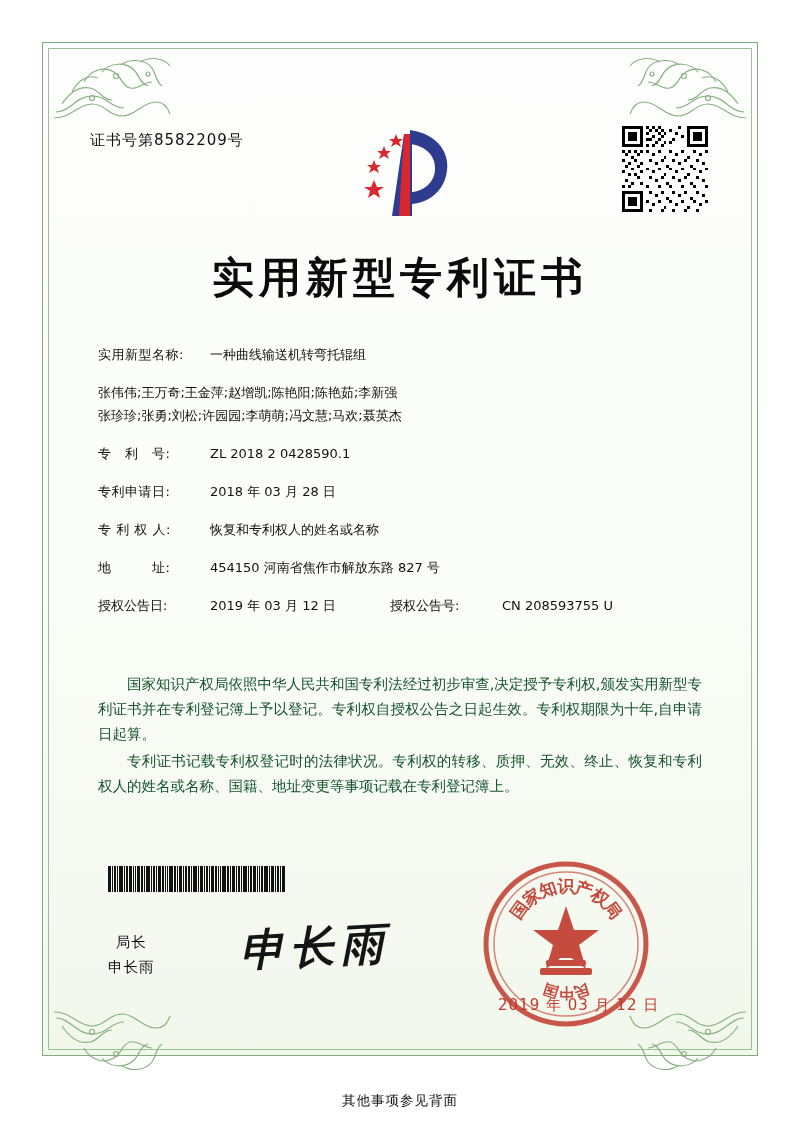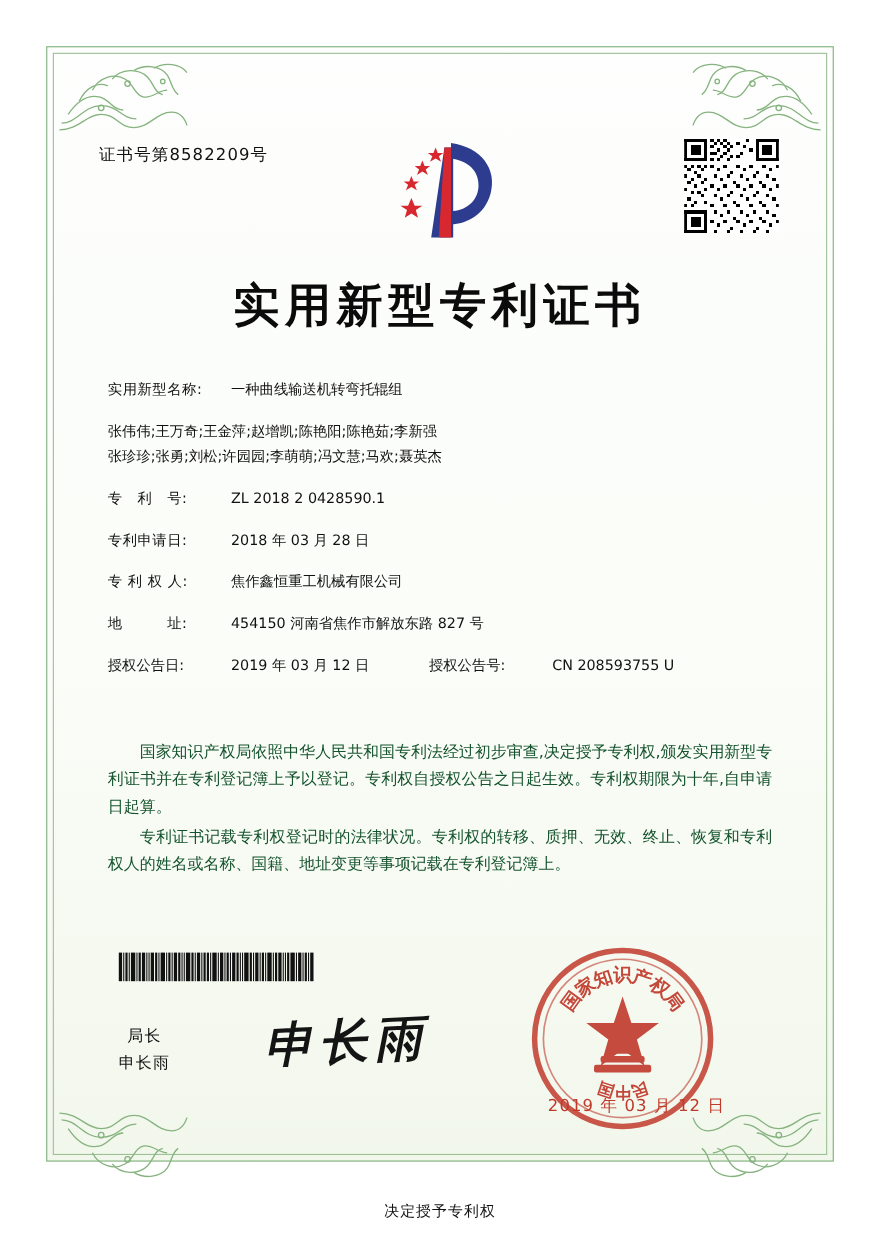--- a/index.html
+++ b/index.html
@@ -479,21 +479,21 @@
     <div class="field-row">
       <div class="field-label">专　利　号:</div>
       <div class="field-value">ZL 2018 2 0428590.1</div>
     </div>
     <div class="field-row">
       <div class="field-label">专利申请日:</div>
       <div class="field-value">2018 年 03 月 28 日</div>
     </div>
     <div class="field-row">
       <div class="field-label">专 利 权 人:</div>
-      <div class="field-value">焦作鑫恒重工机械有限公司</div>
+      <div class="field-value">恢复和专利权人的姓名或名称</div>
     </div>
     <div class="field-row">
       <div class="field-label">地　　　址:</div>
       <div class="field-value">454150 河南省焦作市解放东路 827 号</div>
     </div>
     <div class="row-inline">
       <div class="pub-label">授权公告日:</div>
       <div class="pub-value">2019 年 03 月 12 日</div>
       <div class="pub-label2">授权公告号:</div>
       <div class="pub-value2">CN 208593755 U</div>
@@ -597,14 +597,14 @@
       <g fill="#c0392b" opacity="0.92" font-family="'DejaVu Sans', sans-serif" font-size="15" font-weight="bold">
         <text x="88" y="44" text-anchor="middle" transform="rotate(198 88 88)">国</text>
         <text x="88" y="44" text-anchor="middle" transform="rotate(180 88 88)">中</text>
         <text x="88" y="44" text-anchor="middle" transform="rotate(162 88 88)">民</text>
       </g>
     </svg>
   </div>
 
   <div class="seal-date">2019 年 03 月 12 日</div>
 
-  <div class="footer-note">决定授予专利权</div>
+  <div class="footer-note">其他事项参见背面</div>
 </div>
 
 </body></html>

